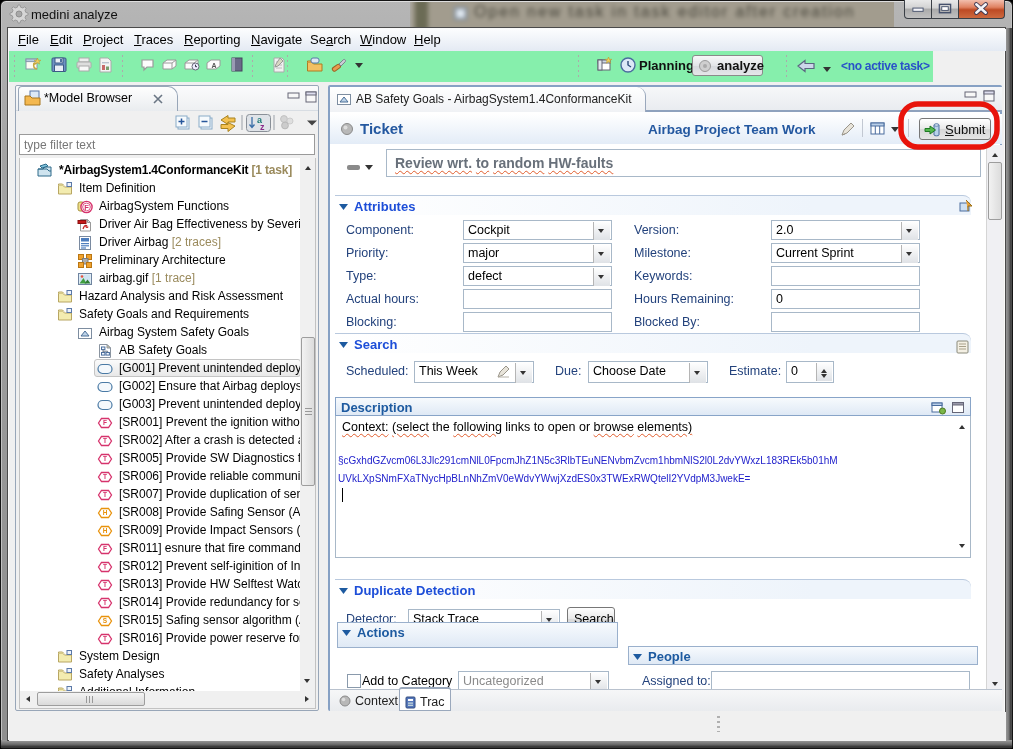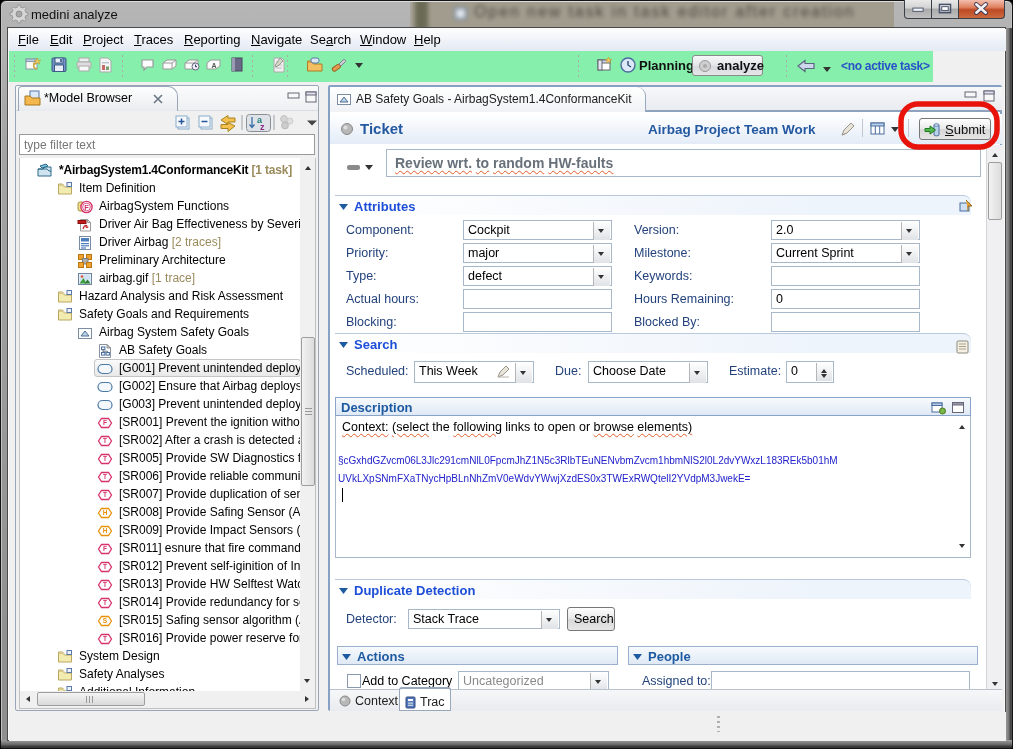--- a/index.html
+++ b/index.html
@@ -790,21 +790,21 @@
 <span class="flabel" style="left:15px;top:468px">Detector:</span>
 <div class="field combo" style="left:77px;top:465px;width:152px;height:20px">
 <span class="v" style="color:#000">Stack Trace</span>
 <span class="dd" style="height:18px">
             <span class="arrow-dn" style="left:4px;top:7px"></span>
           </span>
         </div>
 <div class="abs" style="left:236px;top:463px;width:48px;height:24px;border:1px solid #777;border-radius:3px;background:linear-gradient(#fefefe,#e8e8e8 50%,#d8d8d8 51%,#e6e6e6)">
 <span style="position:absolute;left:6px;top:4px;font-size:12.5px">Search</span>
         </div>
-<div class="abs" style="left:6px;top:502px;width:281px;height:19px;border:1px solid #9ab0cc;background:linear-gradient(#f7fafd,#dfe9f5)">
+<div class="abs" style="left:6px;top:478px;width:281px;height:26px;border:1px solid #9ab0cc;background:linear-gradient(#f7fafd,#dfe9f5)">
 <svg style="position:absolute;left:4px;top:6px" width="10" height="8" viewBox="0 0 10 8">
             <path d="M0 1 L9 1 L4.5 7 Z" fill="#1d5aa0"></path>
           </svg>
 <span style="position:absolute;left:19px;top:2px;font-size:13px;font-weight:bold;color:#1d5aa0">Actions</span>
         </div>
 <div class="abs" style="left:297px;top:502px;width:350px;height:19px;border:1px solid #9ab0cc;background:linear-gradient(#f7fafd,#dfe9f5)">
 <svg style="position:absolute;left:4px;top:6px" width="10" height="8" viewBox="0 0 10 8">
             <path d="M0 1 L9 1 L4.5 7 Z" fill="#1d5aa0"></path>
           </svg>
 <span style="position:absolute;left:19px;top:2px;font-size:13px;font-weight:bold;color:#1d5aa0">People</span>

